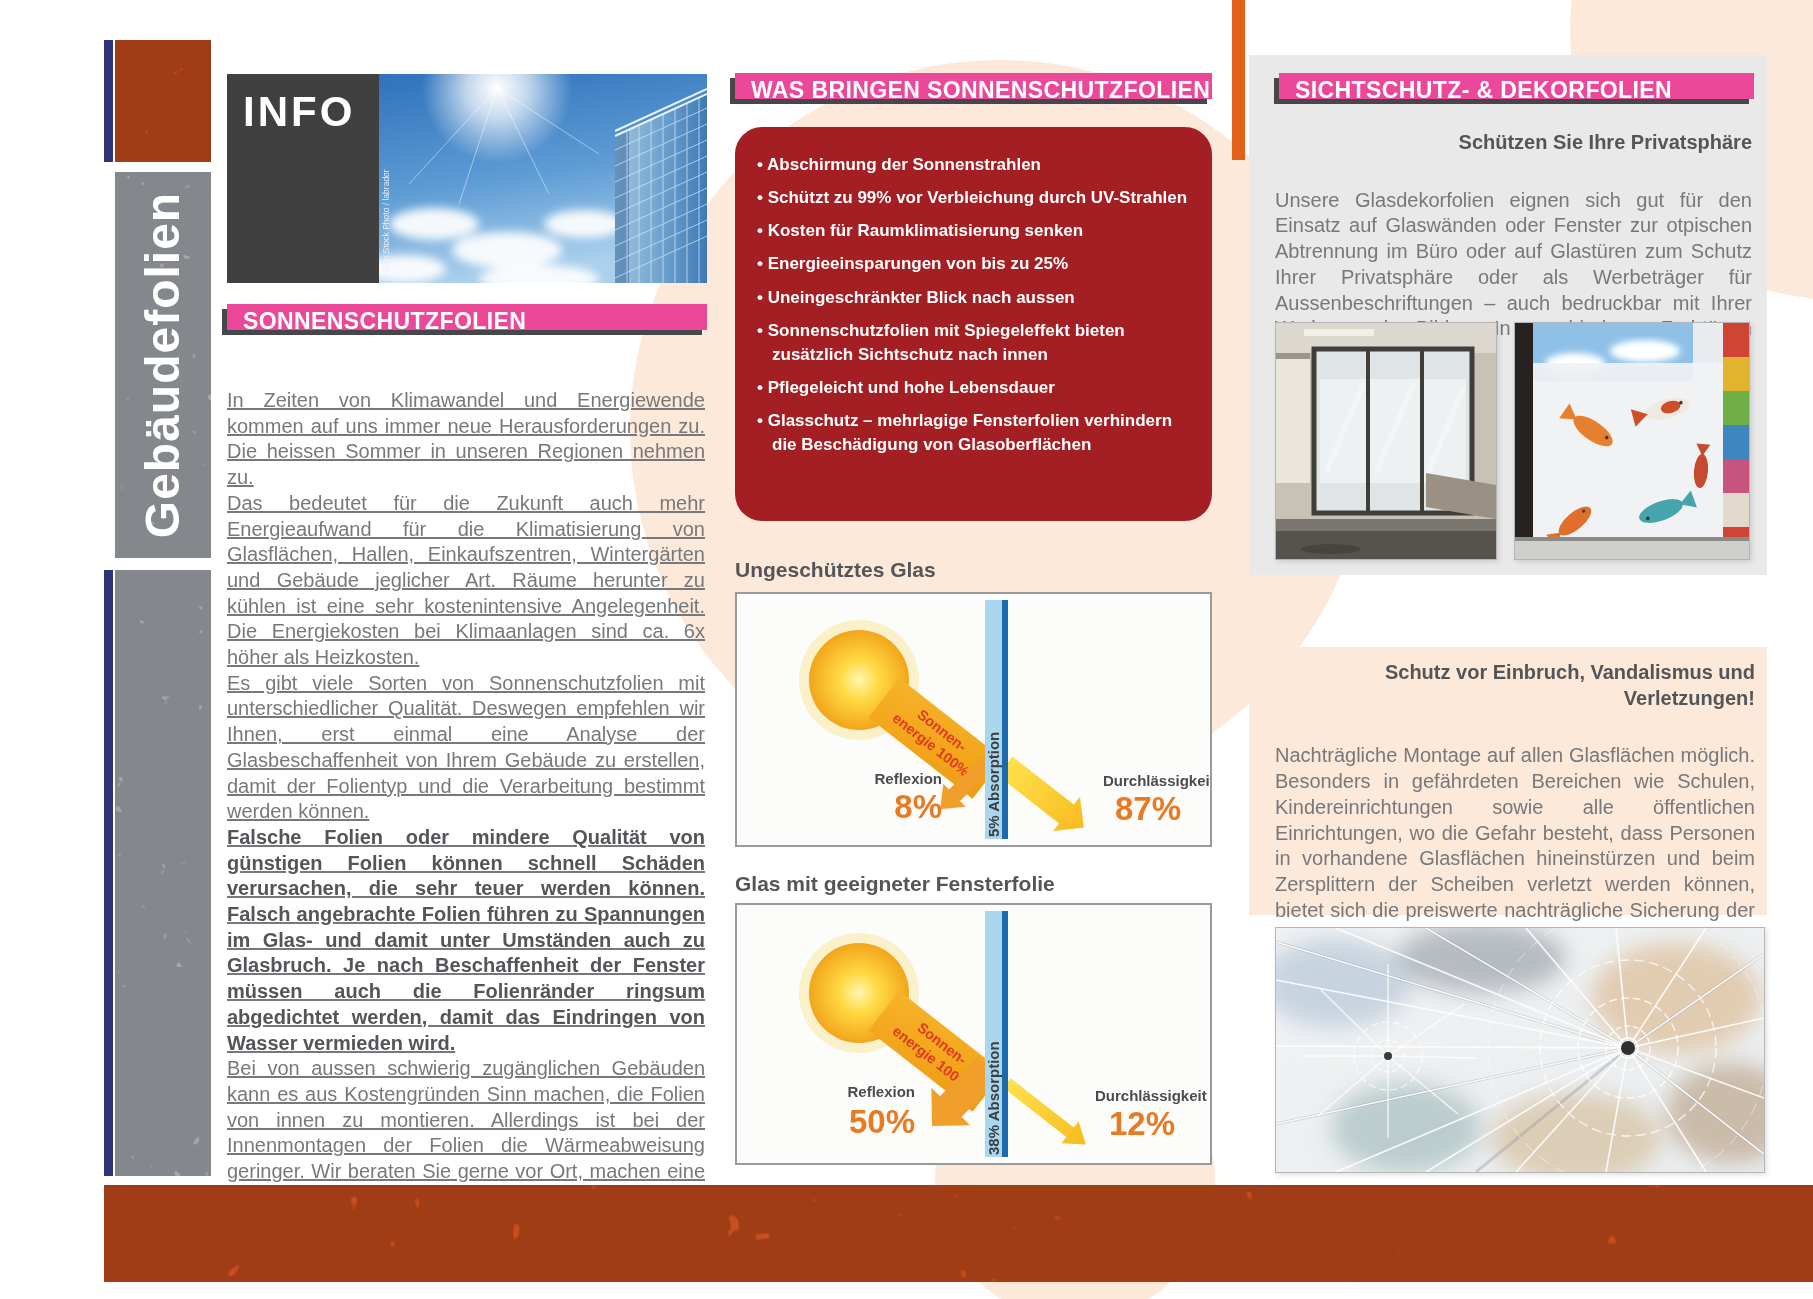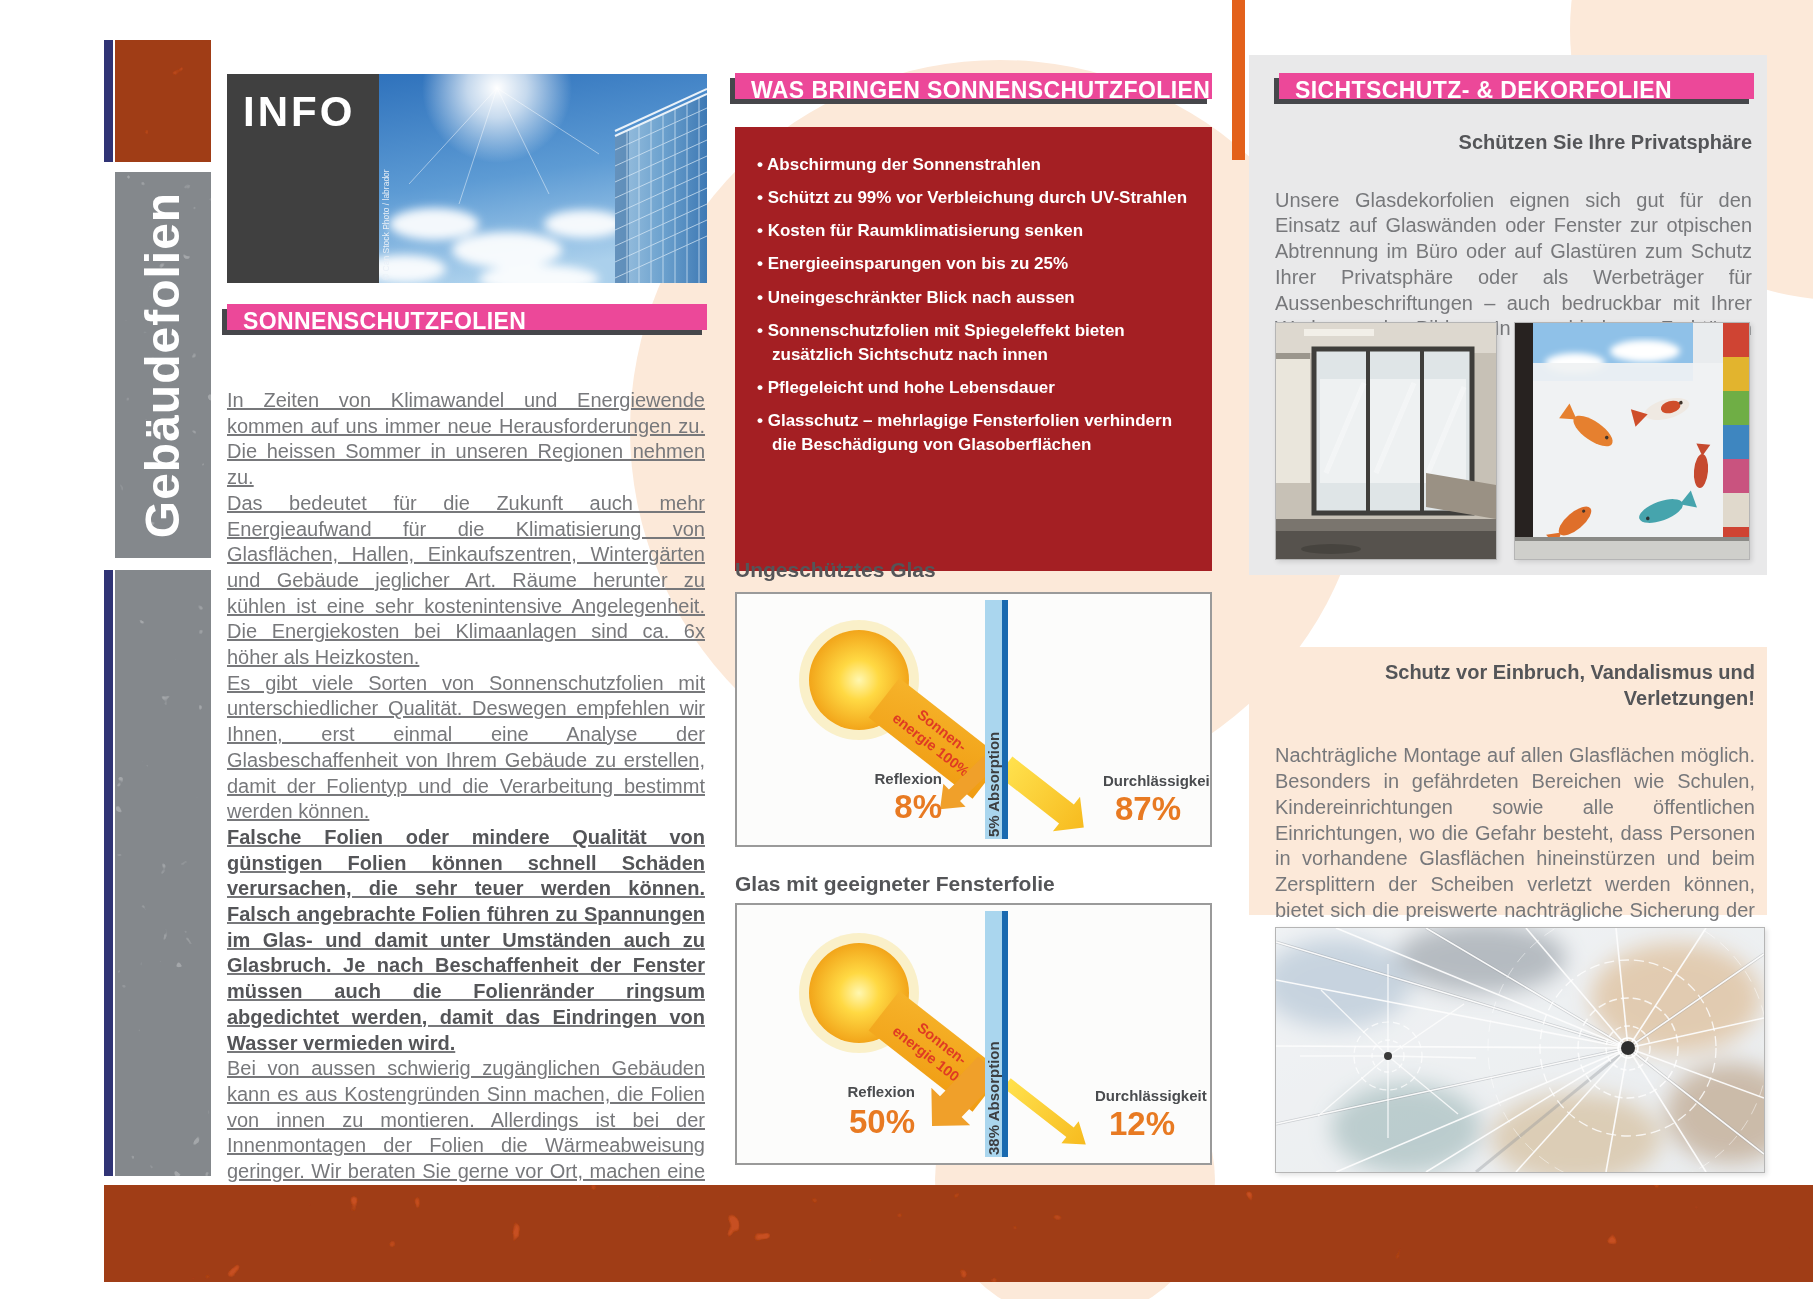--- a/index.html
+++ b/index.html
@@ -167,21 +167,21 @@
     <p>In Zeiten von Klimawandel und Energiewende kommen auf uns immer neue Herausforderungen zu. Die heissen Sommer in unseren Regionen nehmen zu.</p>
     <p>Das bedeutet für die Zukunft auch mehr Energieaufwand für die Klimatisierung von Glasflächen, Hallen, Einkaufszentren, Wintergärten und Gebäude jeglicher Art. Räume herunter zu kühlen ist eine sehr kostenintensive Angelegenheit. Die Energiekosten bei Klimaanlagen sind ca. 6x höher als Heizkosten.</p>
     <p class="mt">Es gibt viele Sorten von Sonnenschutzfolien mit unterschiedlicher Qualität. Deswegen empfehlen wir Ihnen, erst einmal eine Analyse der Glasbeschaffenheit von Ihrem Gebäude zu erstellen, damit der Folientyp und die Verarbeitung bestimmt werden können.</p>
     <p class="mt bold-p">Falsche Folien oder mindere Qualität von günstigen Folien können schnell Schäden verursachen, die sehr teuer werden können. Falsch angebrachte Folien führen zu Spannungen im Glas- und damit unter Umständen auch zu Glasbruch. Je nach Beschaffenheit der Fenster müssen auch die Folienränder ringsum abgedichtet werden, damit das Eindringen von Wasser vermieden wird.</p>
     <p class="mt">Bei von aussen schwierig zugänglichen Gebäuden kann es aus Kostengründen Sinn machen, die Folien von innen zu montieren. Allerdings ist bei der Innenmontagen der Folien die Wärmeabweisung geringer. Wir beraten Sie gerne vor Ort, machen eine Analyse über die geeigneten Folien für Ihr Gebäude.</p>
   </div>
 
   <div class="bar" style="left:735px;top:73px;width:477px;">
     <span>WAS BRINGEN SONNENSCHUTZFOLIEN</span>
   </div>
-  <div class="redbox" style="left:735px;top:127px;width:477px;height:444px;box-sizing:border-box;">
+  <div class="redbox" style="left:735px;top:127px;width:477px;height:394px;box-sizing:border-box;border-radius:27px;">
     <ul>
       <li>Abschirmung der Sonnenstrahlen</li>
       <li>Schützt zu 99% vor Verbleichung durch UV-Strahlen</li>
       <li>Kosten für Raumklimatisierung senken</li>
       <li>Energieeinsparungen von bis zu 25%</li>
       <li>Uneingeschränkter Blick nach aussen</li>
       <li>Sonnenschutzfolien mit Spiegeleffekt bieten zusätzlich Sichtschutz nach innen</li>
       <li>Pflegeleicht und hohe Lebensdauer</li>
       <li>Glasschutz – mehrlagige Fensterfolien verhindern die Beschädigung von Glasoberflächen</li>
     </ul>

